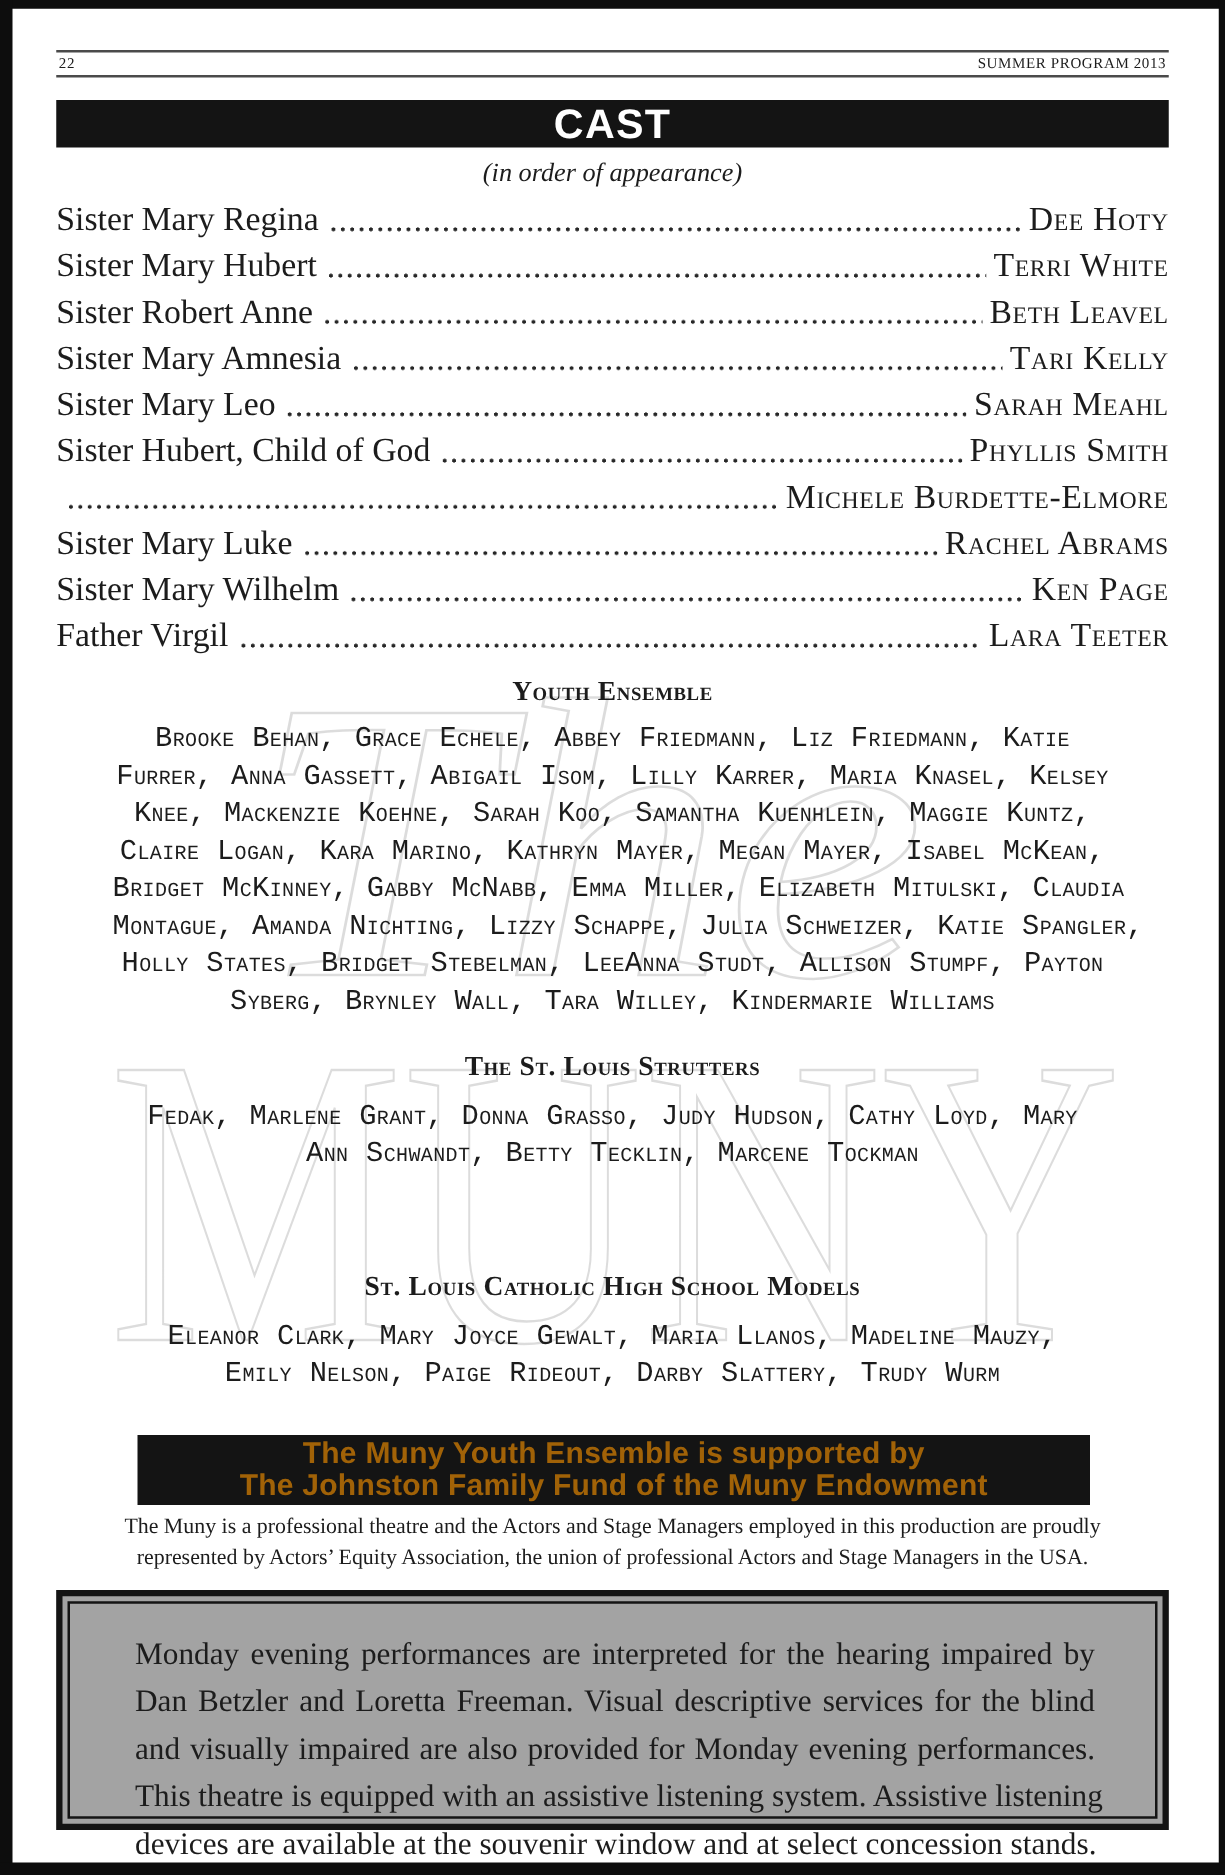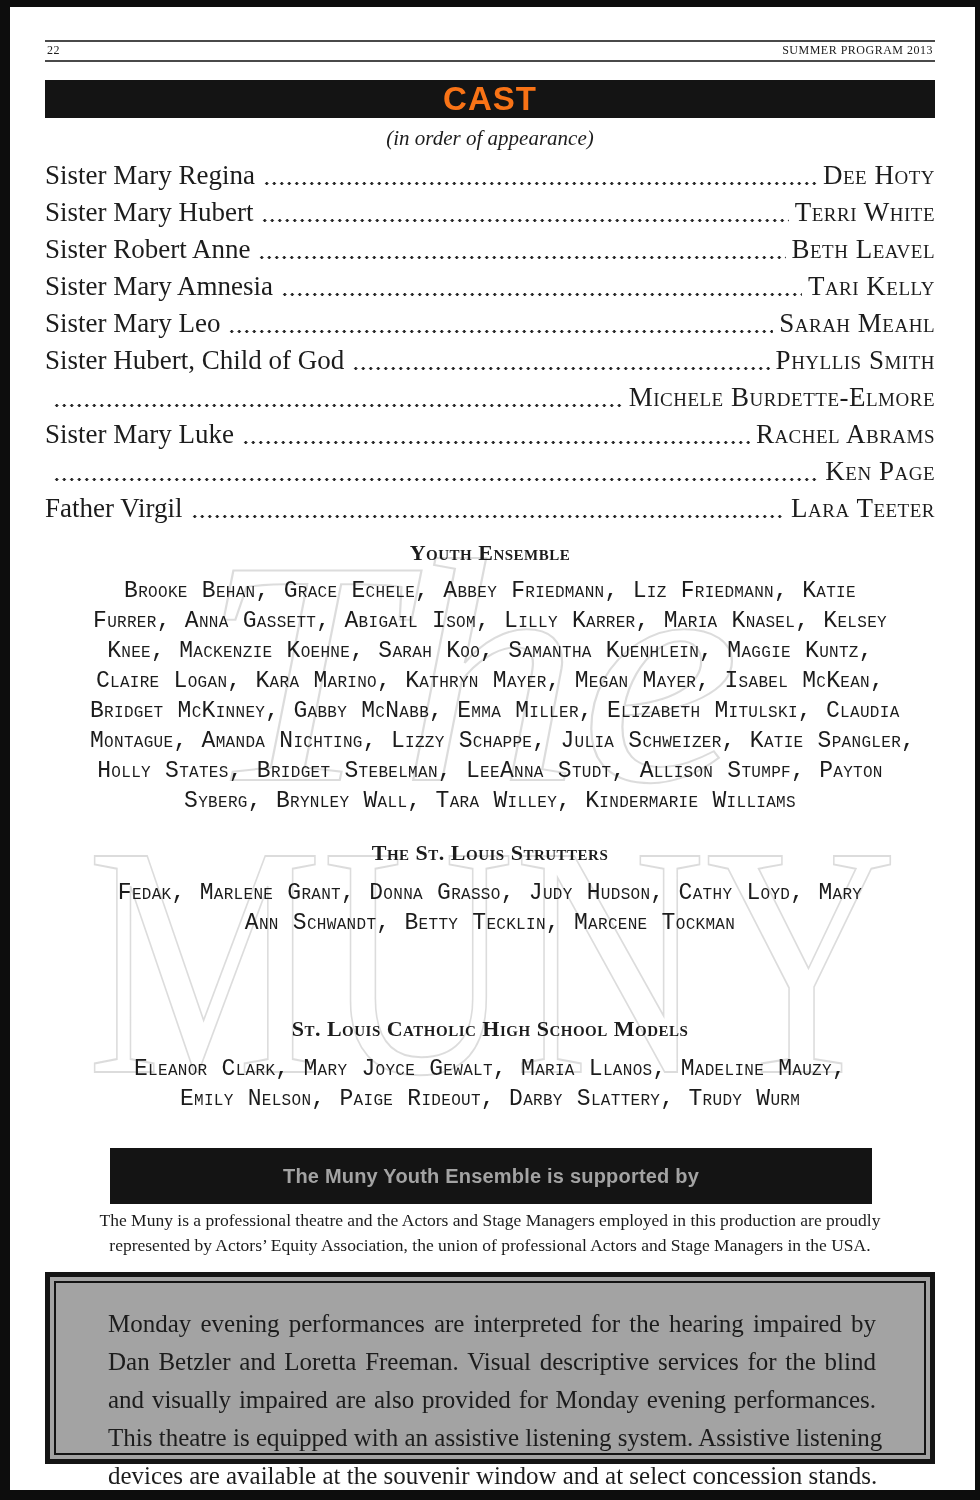--- a/index.html
+++ b/index.html
@@ -21,21 +21,21 @@
   .layer{position:absolute;left:0;top:0;width:100%;height:100%;z-index:1;}
 
   
   .pghead{position:absolute;left:45px;right:45px;top:40px;border-top:2px solid #4a4a4a;border-bottom:2px solid #4a4a4a;}
   .pghead-inner{display:flex;justify-content:space-between;align-items:baseline;padding:1px 2px 2px 2px;font-size:12px;}
   .pgnum{letter-spacing:.5px;}
   .edition{letter-spacing:.5px;}
 
   
   .cast-banner{position:absolute;left:45px;right:45px;top:80px;height:38px;background:#141414;display:flex;align-items:center;justify-content:center;}
-  .cast-banner span{color:#f97316;font-family:"Liberation Sans","DejaVu Sans",sans-serif;font-weight:bold;font-size:33px;letter-spacing:1px;}
+  .cast-banner span{color:#ffffff;font-family:"Liberation Sans","DejaVu Sans",sans-serif;font-weight:bold;font-size:33px;letter-spacing:1px;}
 
   .subtitle{position:absolute;left:0;right:0;top:126px;text-align:center;font-style:italic;font-size:21px;}
 
   
   .cast-list{position:absolute;left:45px;right:45px;top:157px;}
   .cast-row{display:flex;align-items:center;height:37px;font-size:27px;}
   .role{white-space:nowrap;}
   .leader{flex:1;align-self:flex-end;height:5px;margin:0 6px 8px 8px;
     background-image:radial-gradient(circle,#262626 1.35px,rgba(0,0,0,0) 1.7px);
     background-size:7.5px 5px;background-repeat:repeat-x;background-position:left bottom;}
@@ -48,21 +48,21 @@
   #youth-lines{top:576px;}
   #strutters-lines{top:878px;}
   #models-lines{top:1054px;}
   #youth-heading{top:540px;}
   #strutters-heading{top:840px;}
   #models-heading{top:1016px;}
 
   
   .support-banner{position:absolute;left:110px;right:108px;top:1148px;height:56px;background:#141414;
     display:flex;flex-direction:column;align-items:center;justify-content:center;}
-  .support-banner div{color:#a3a3a3;font-family:"Liberation Sans","DejaVu Sans",sans-serif;font-weight:bold;font-size:20px;line-height:26px;letter-spacing:.2px;}
+  .support-banner div{color:#a16207;font-family:"Liberation Sans","DejaVu Sans",sans-serif;font-weight:bold;font-size:24px;line-height:26px;letter-spacing:.2px;}
 
   
   .equity{position:absolute;left:60px;right:60px;top:1208px;text-align:center;font-size:17.5px;}
   .equity div{line-height:25px;white-space:nowrap;}
 
   
   .access-box{position:absolute;left:45px;right:45px;top:1272px;height:192px;background:#a3a3a3;border:5px solid #141414;box-sizing:border-box;}
   .access-inner{position:absolute;left:4px;right:4px;top:4px;bottom:4px;border:2px solid #141414;box-sizing:border-box;padding:22px 48px 0 52px;}
   .access-inner div{font-size:25px;line-height:38px;text-align:justify;text-align-last:justify;white-space:nowrap;}
 </style>
@@ -125,20 +125,21 @@
       <div class="cast-row">
           <span class="leader"></span>
           <span class="actor">Michele Burdette-Elmore</span>
       </div>
       <div class="cast-row">
         <span class="role">Sister Mary Luke</span>
           <span class="leader"></span>
           <span class="actor">Rachel Abrams</span>
       </div>
       <div class="cast-row">
+        <span class="role">Sister Mary Wilhelm</span>
           <span class="leader"></span>
           <span class="actor">Ken Page</span>
       </div>
       <div class="cast-row">
         <span class="role">Father Virgil</span>
           <span class="leader"></span>
           <span class="actor">Lara Teeter</span>
       </div>
     </div>
 
@@ -161,20 +162,21 @@
     </div>
 
     <div class="sec-heading" id="models-heading">St. Louis Catholic High School Models</div>
     <div class="sec-lines" id="models-lines">
       <div>Eleanor Clark, Mary Joyce Gewalt, Maria Llanos, Madeline Mauzy,</div>
       <div>Emily Nelson, Paige Rideout, Darby Slattery, Trudy Wurm</div>
     </div>
 
     <div class="support-banner">
       <div>The Muny Youth Ensemble is supported by</div>
+      <div>The Johnston Family Fund of the Muny Endowment</div>
     </div>
 
     <div class="equity">
       <div>The Muny is a professional theatre and the Actors and Stage Managers employed in this production are proudly</div>
       <div>represented by Actors’ Equity Association, the union of professional Actors and Stage Managers in the USA.</div>
     </div>
 
     <div class="access-box">
       <div class="access-inner">
         <div>Monday evening performances are interpreted for the hearing impaired by</div>

